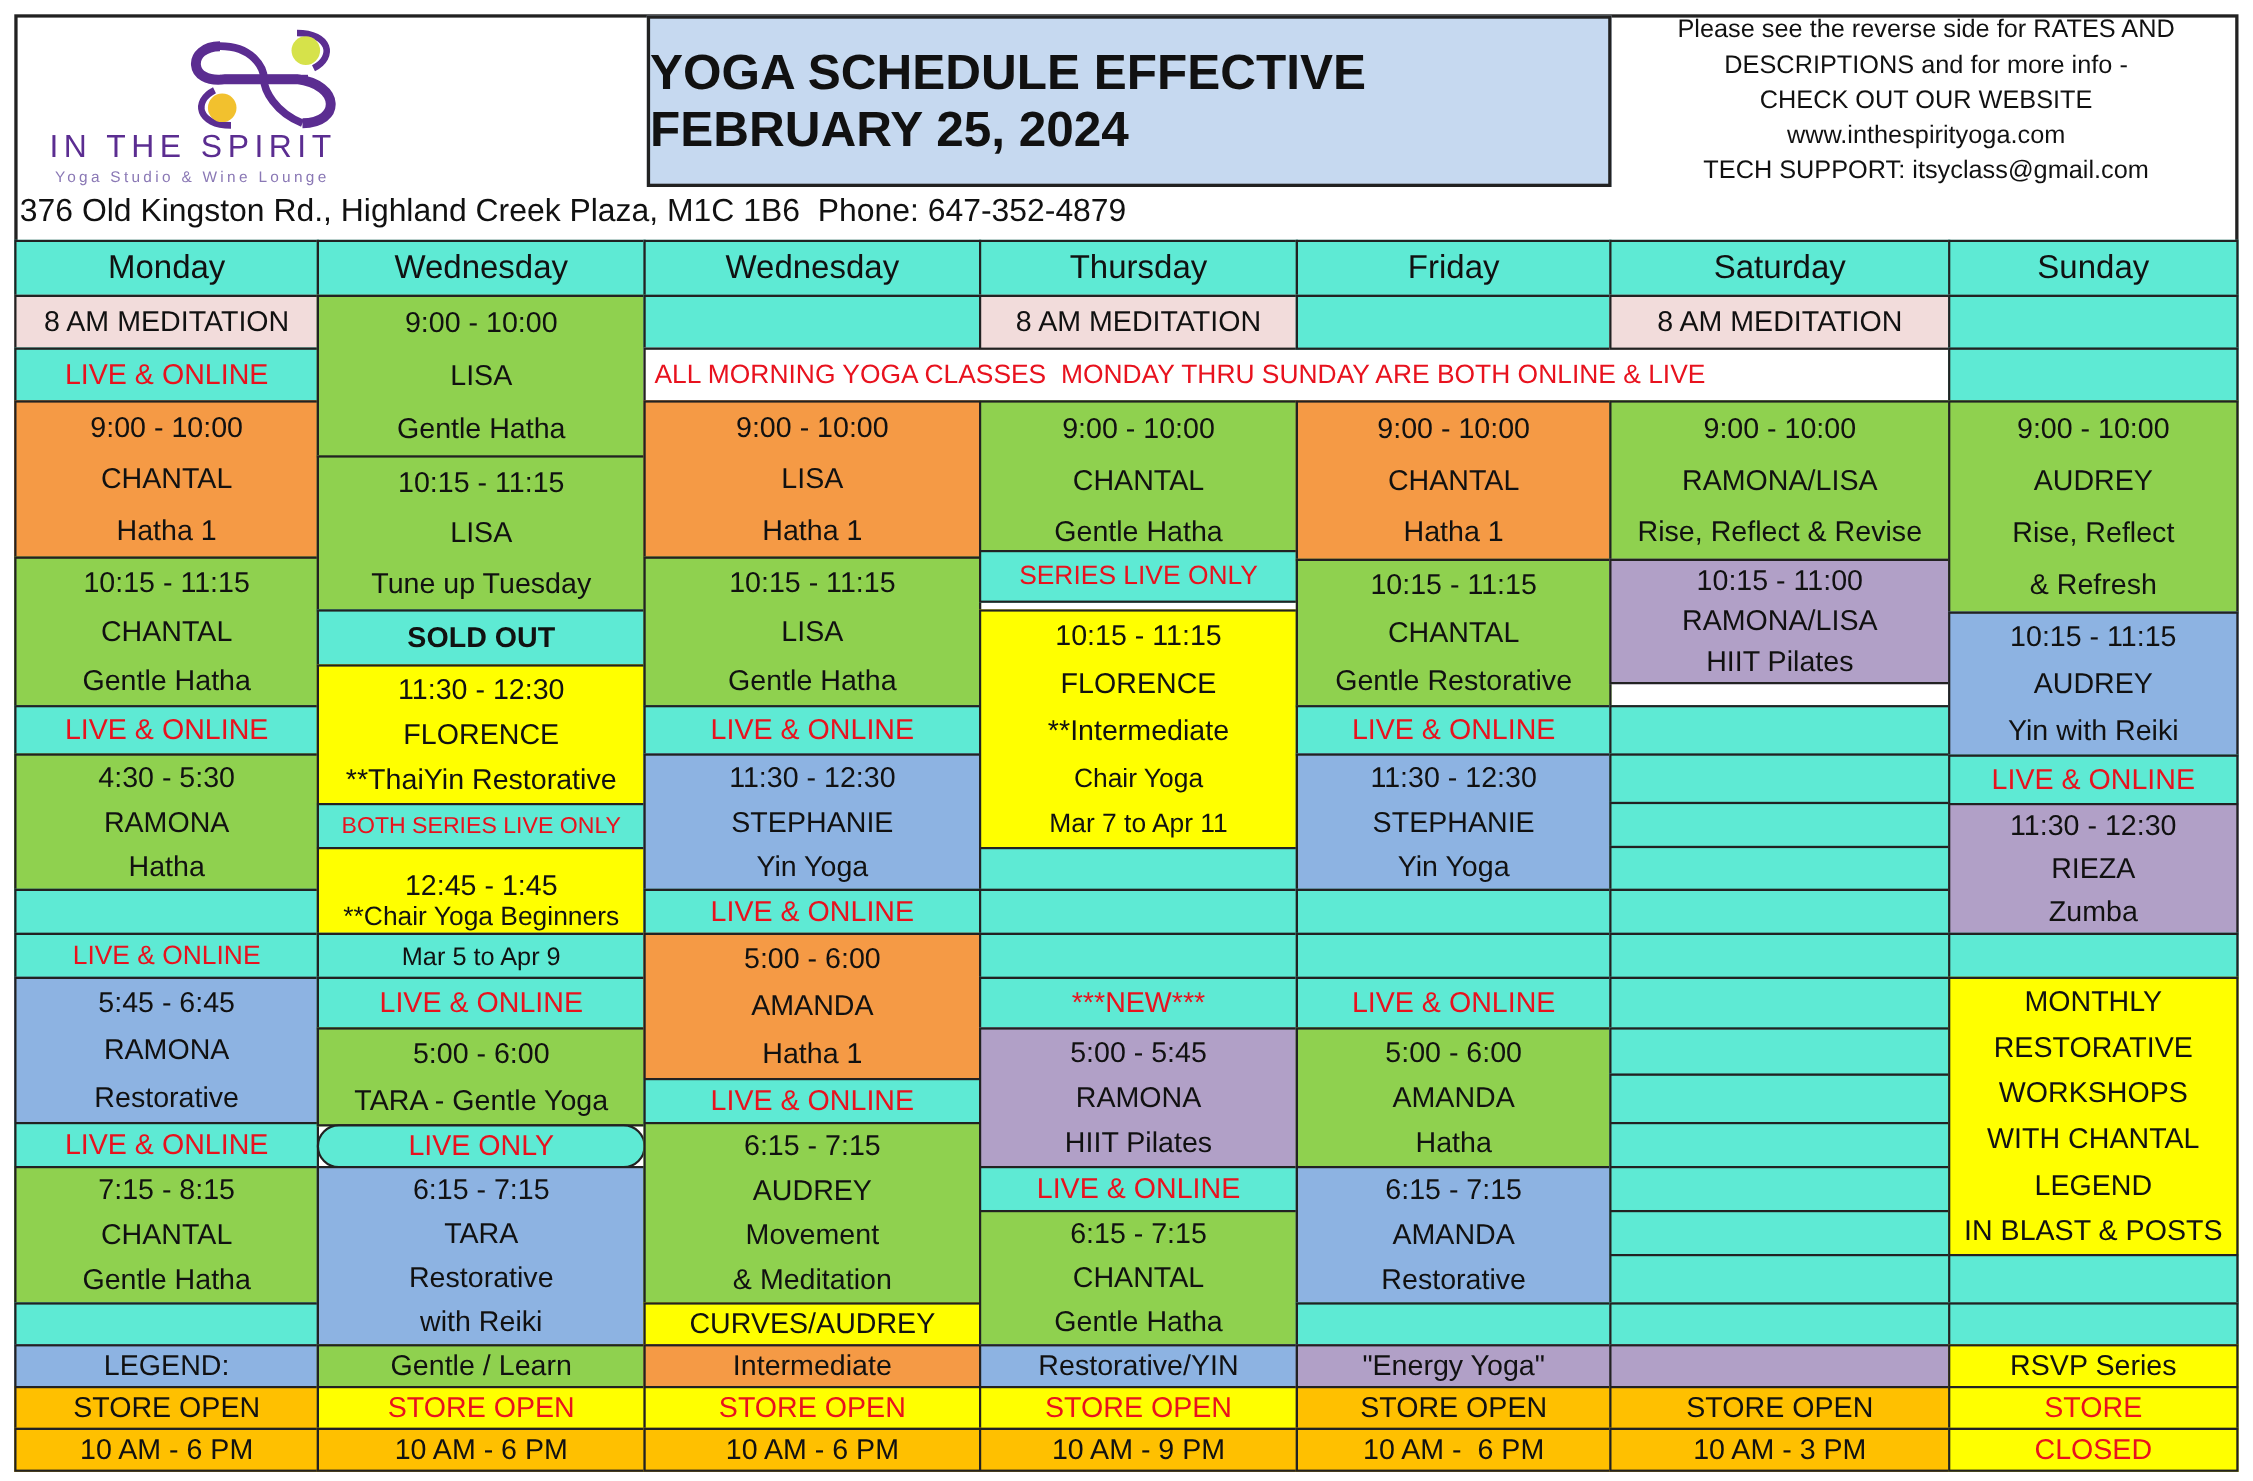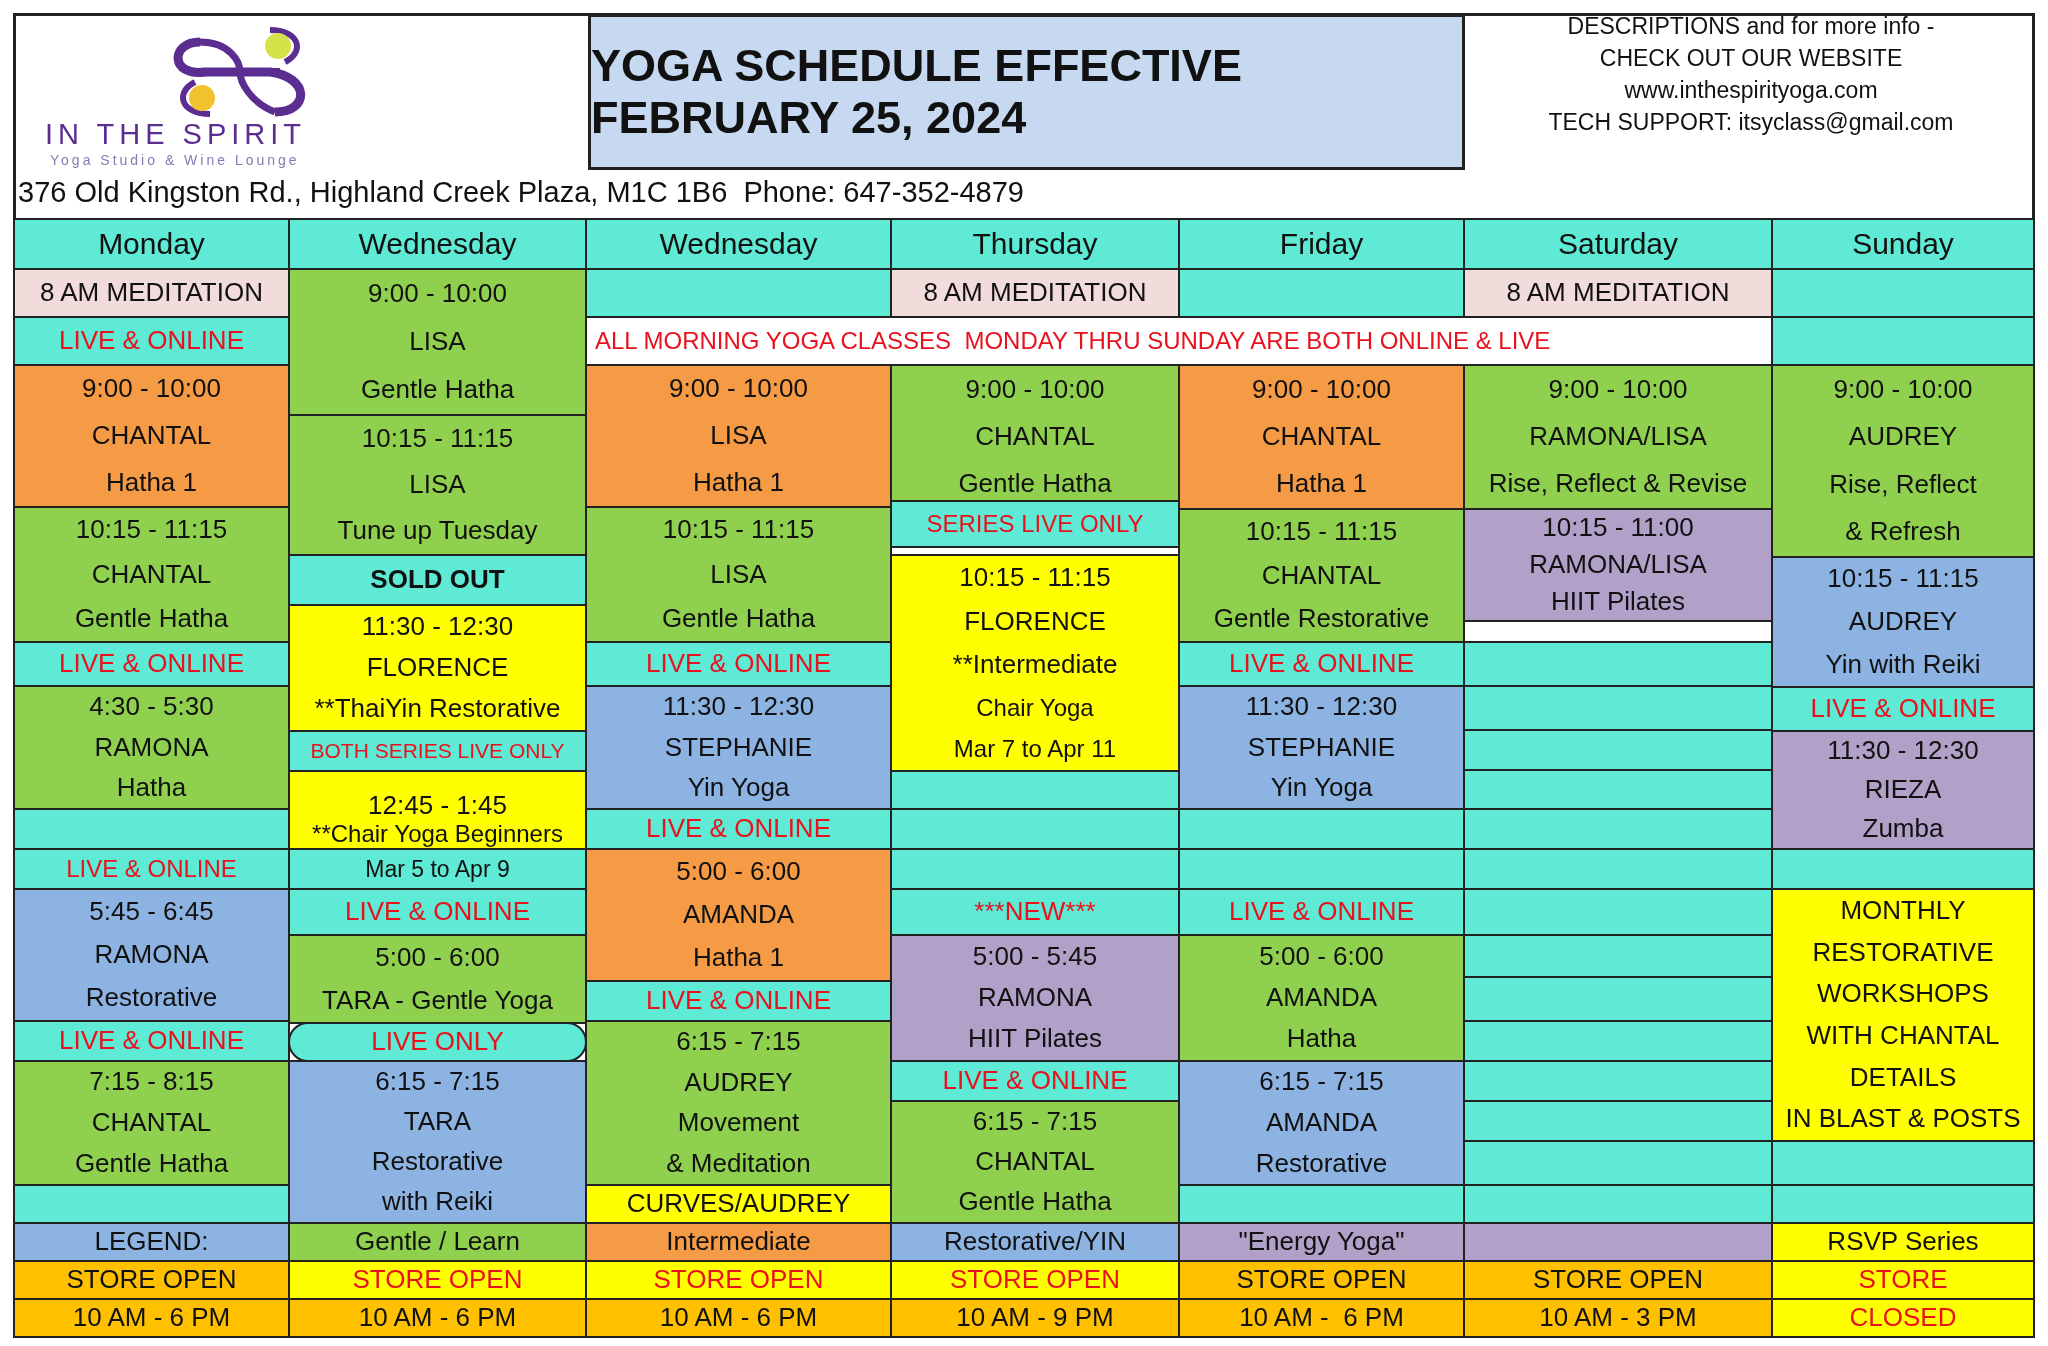--- a/index.html
+++ b/index.html
@@ -30,20 +30,21 @@
   </svg>
   <div style="position:absolute;left:5px;top:100px;font-size:29px;letter-spacing:5px;color:#5b2d91;white-space:nowrap;">IN THE SPIRIT</div>
   <div style="position:absolute;left:10px;top:134px;font-size:14px;letter-spacing:3px;color:#8a78b5;white-space:nowrap;">Yoga Studio &amp; Wine Lounge</div>
 </div>
 
 <div class="abs" style="left:588px;top:14px;width:877px;height:156px;background:#c6d9f0;border:3px solid #222;display:flex;align-items:center;justify-content:center;">
   <span style="font-size:45px;font-weight:bold;">YOGA SCHEDULE EFFECTIVE FEBRUARY 25, 2024</span>
 </div>
 
 <div class="abs" style="left:1466px;top:10px;width:570px;height:165px;display:flex;flex-direction:column;align-items:center;font-size:23px;line-height:32px;">
+  <span>Please see the reverse side for RATES AND</span>
   <span>DESCRIPTIONS and for more info -</span>
   <span>CHECK OUT OUR WEBSITE</span>
   <span>www.inthespirityoga.com</span>
   <span>TECH SUPPORT: itsyclass@gmail.com</span>
 </div>
 
 <div class="abs" style="left:18px;top:176px;font-size:29px;white-space:pre;">376 Old Kingston Rd., Highland Creek Plaza, M1C 1B6  Phone: 647-352-4879</div>
 
 <div class="cell w day" style="left:13px;top:218px;width:277px;height:52px;">
     <span>Monday</span>
@@ -318,21 +319,21 @@
     <span>11:30 - 12:30</span>
     <span>RIEZA</span>
     <span>Zumba</span>
   </div>
 <div class="cell w" style="left:1771px;top:848px;width:264px;height:42px;"></div>
 <div class="cell y" style="left:1771px;top:888px;width:264px;height:254px;">
     <span>MONTHLY</span>
     <span>RESTORATIVE</span>
     <span>WORKSHOPS</span>
     <span>WITH CHANTAL</span>
-    <span>DETAILS</span>
+    <span>LEGEND</span>
     <span>IN BLAST &amp; POSTS</span>
   </div>
 <div class="cell w" style="left:1771px;top:1140px;width:264px;height:46px;"></div>
 <div class="cell w" style="left:1771px;top:1184px;width:264px;height:40px;"></div>
 
 <div class="cell b" style="left:13px;top:1222px;width:277px;height:40px;">
     <span>LEGEND:</span>
   </div>
 <div class="cell g" style="left:288px;top:1222px;width:299px;height:40px;">
     <span>Gentle / Learn</span>

